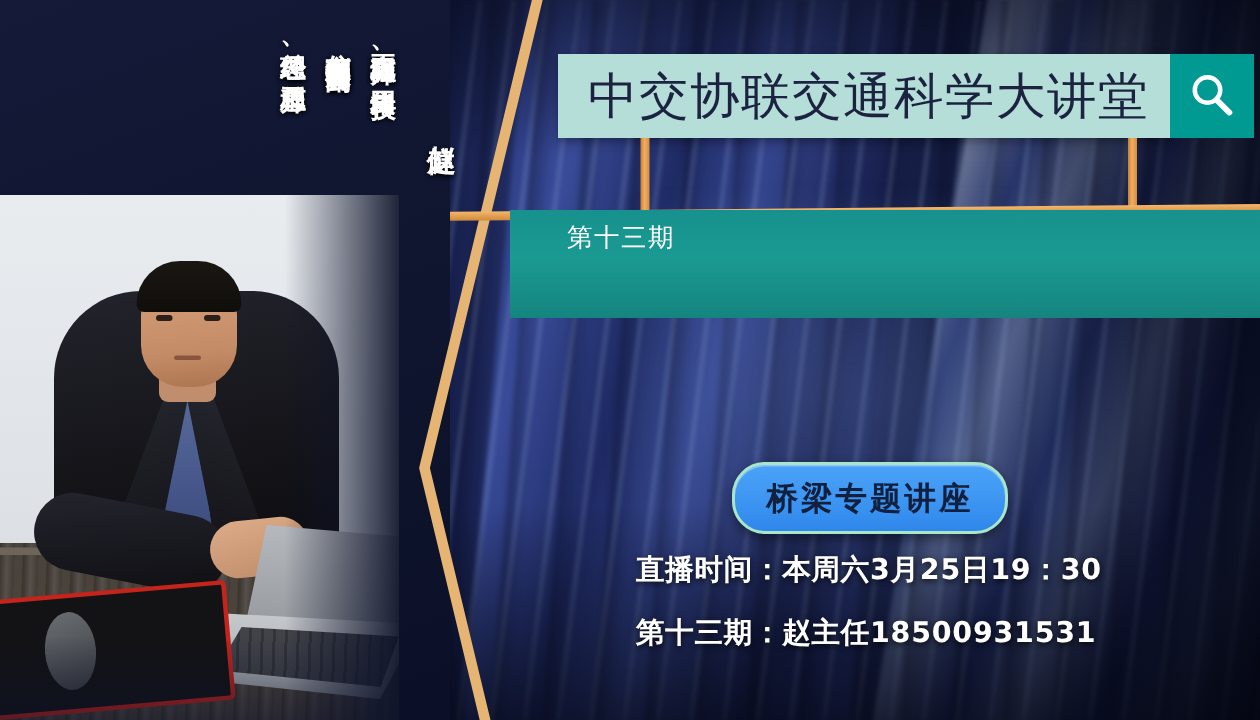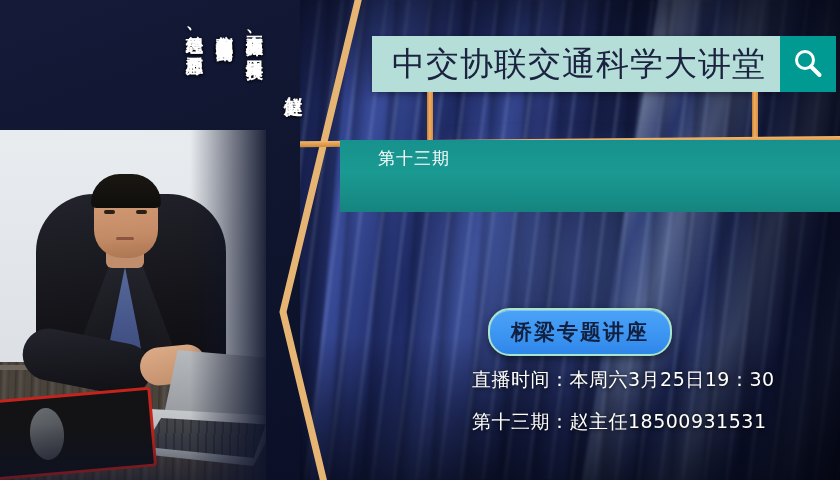--- a/index.html
+++ b/index.html
@@ -262,24 +262,23 @@
     border-radius:22px;
     background:linear-gradient(180deg,#4aa3f7 0%,#3d95f2 55%,#2f86ea 100%);
     border:2px solid #a9e6c9;
     box-shadow:0 3px 8px rgba(0,0,0,.45), inset 0 1px 0 rgba(255,255,255,.35);
     display:flex;align-items:center;justify-content:center;
     color:#11203f;font-size:21px;font-weight:bold;letter-spacing:2px;margin-top:36px;
   }
 
   
   .info{
-    position:absolute;color:#ffffff;font-weight:normal;font-size:19px;
+    position:absolute;color:#ffffff;font-weight:bold;font-size:19px;
     letter-spacing:.5px;text-shadow:0 1px 4px rgba(0,0,0,.8);
     white-space:nowrap;
-    margin-left:48px;
   }
   .info-1{left:424px;top:367px;}
   .info-2{left:424px;top:409px;}
 </style>
 </head>
 <body>
 
 <div id="poster">
 
   <div class="bg-base"></div>

